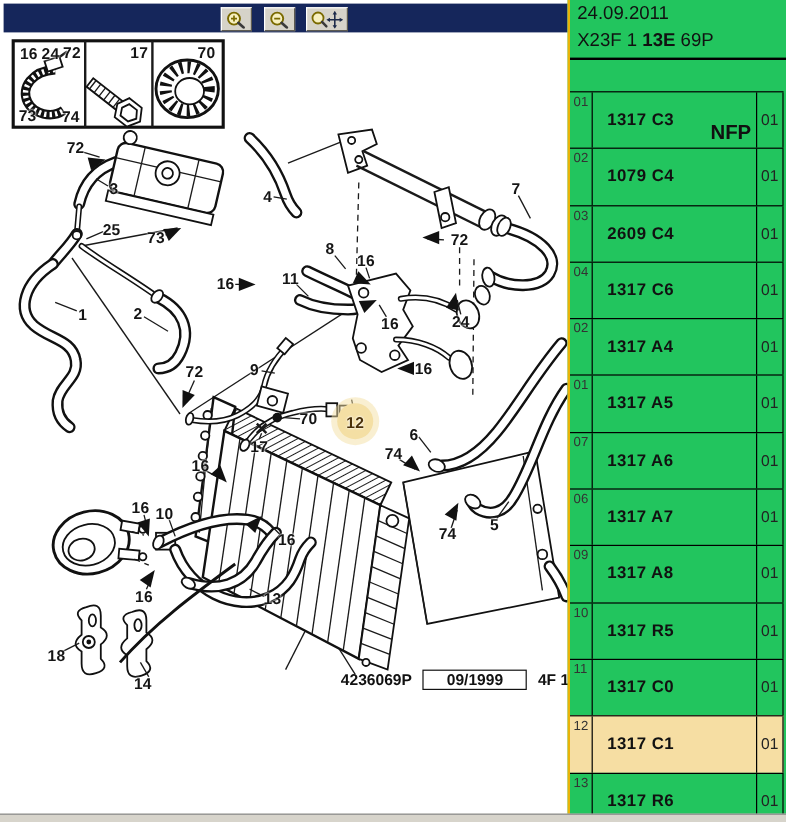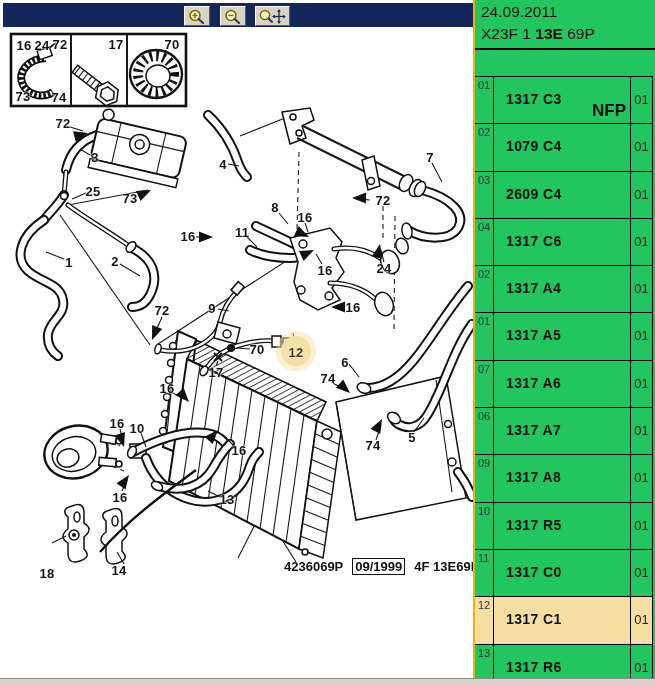--- a/index.html
+++ b/index.html
@@ -13,21 +13,21 @@
           display:flex;align-items:center;justify-content:center;cursor:pointer;}
   
   .diagram{position:absolute;left:0;top:27px;width:563px;height:658px;}
   .diagram svg{position:absolute;left:0;top:0;}
   .co{position:absolute;transform:translate(-50%,-50%);font-size:13px;font-weight:700;
       color:#151515;white-space:nowrap;letter-spacing:.2px;
       text-shadow:0 0 2px #fff,0 0 2px #fff;}
   .co-hl{color:#4A3008;z-index:3;}
   .caption{position:absolute;left:284px;top:531px;display:flex;align-items:center;gap:9px;
            font-size:13px;font-weight:600;color:#111;}
-  .caption .boxed{border:1.5px solid #111;padding:0 2px;line-height:15px;}
+  .caption .boxed{border:1.5px solid #111;padding:0 19px;line-height:15px;}
   
   .sidebar{position:absolute;left:473px;top:0;width:182px;height:685px;background:#22c55e;
            border-left:2px solid #eab308;box-sizing:border-box;overflow:hidden;}
   .sb-header{position:absolute;left:0;top:0;width:100%;height:50px;border-bottom:2px solid #000;
              box-sizing:border-box;}
   .sb-date{position:absolute;left:6px;top:3px;font-size:15.5px;}
   .sb-ref{position:absolute;left:6px;top:25px;font-size:15.5px;text-align:right;}
   .sb-ref b{font-weight:700;}
   .sb-table{position:absolute;left:0;top:76px;width:178px;}
   .row{display:grid;grid-template-columns:19px 137px 22px;height:47.3px;box-sizing:border-box;
@@ -396,21 +396,21 @@
         <div class="co" style="left: 345px; top: 335px;">6</div>
         <div class="co" style="left: 328px; top: 351px;">74</div>
         <div class="co" style="left: 167px; top: 361px;">16</div>
         <div class="co" style="left: 117px; top: 396px;">16</div>
         <div class="co" style="left: 137px; top: 401px;">10</div>
         <div class="co" style="left: 373px; top: 418px;">74</div>
         <div class="co" style="left: 412px; top: 410px;">5</div>
         <div class="co" style="left: 239px; top: 423px;">16</div>
         <div class="co" style="left: 120px; top: 470px;">16</div>
         <div class="co" style="left: 227px; top: 472px;">13</div>
-        <div class="co" style="left: 47px; top: 546px;">18</div>
+        <div class="co" style="left: 47px; top: 519px;">18</div>
         <div class="co" style="left: 119px; top: 543px;">14</div>
         <div class="co co-hl" style="left: 296px; top: 325px; color: rgb(74, 48, 8);">12</div>
       </div>
 
     <div class="caption">
       <span>4236069P</span>
       <span class="boxed">09/1999</span>
       <span><span>4F </span><b>13E69P</b></span>
     </div>
   </div>

